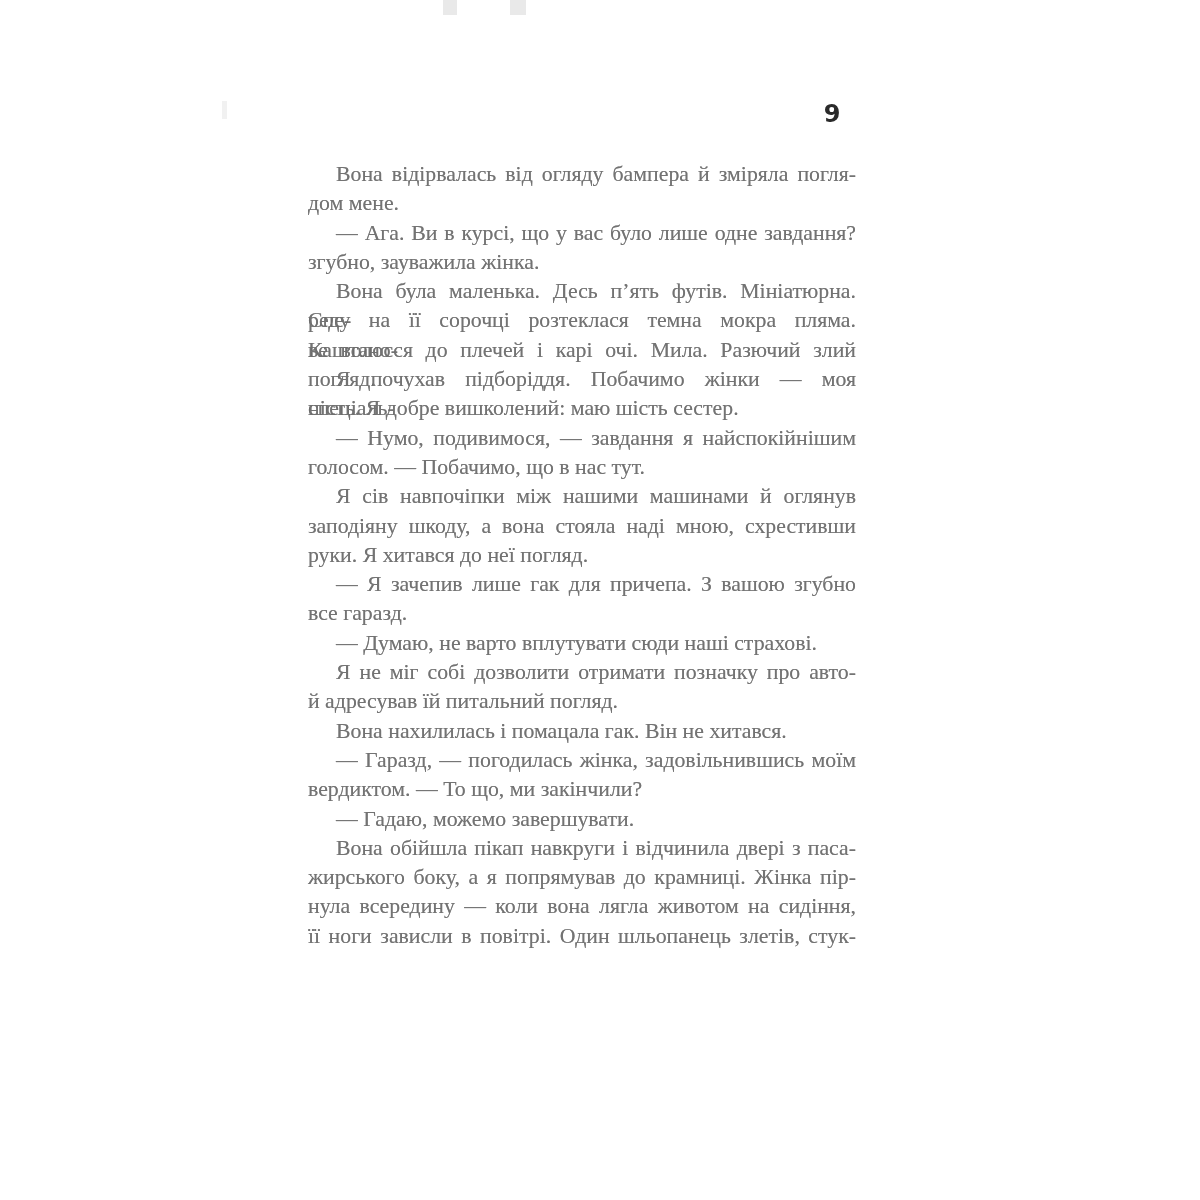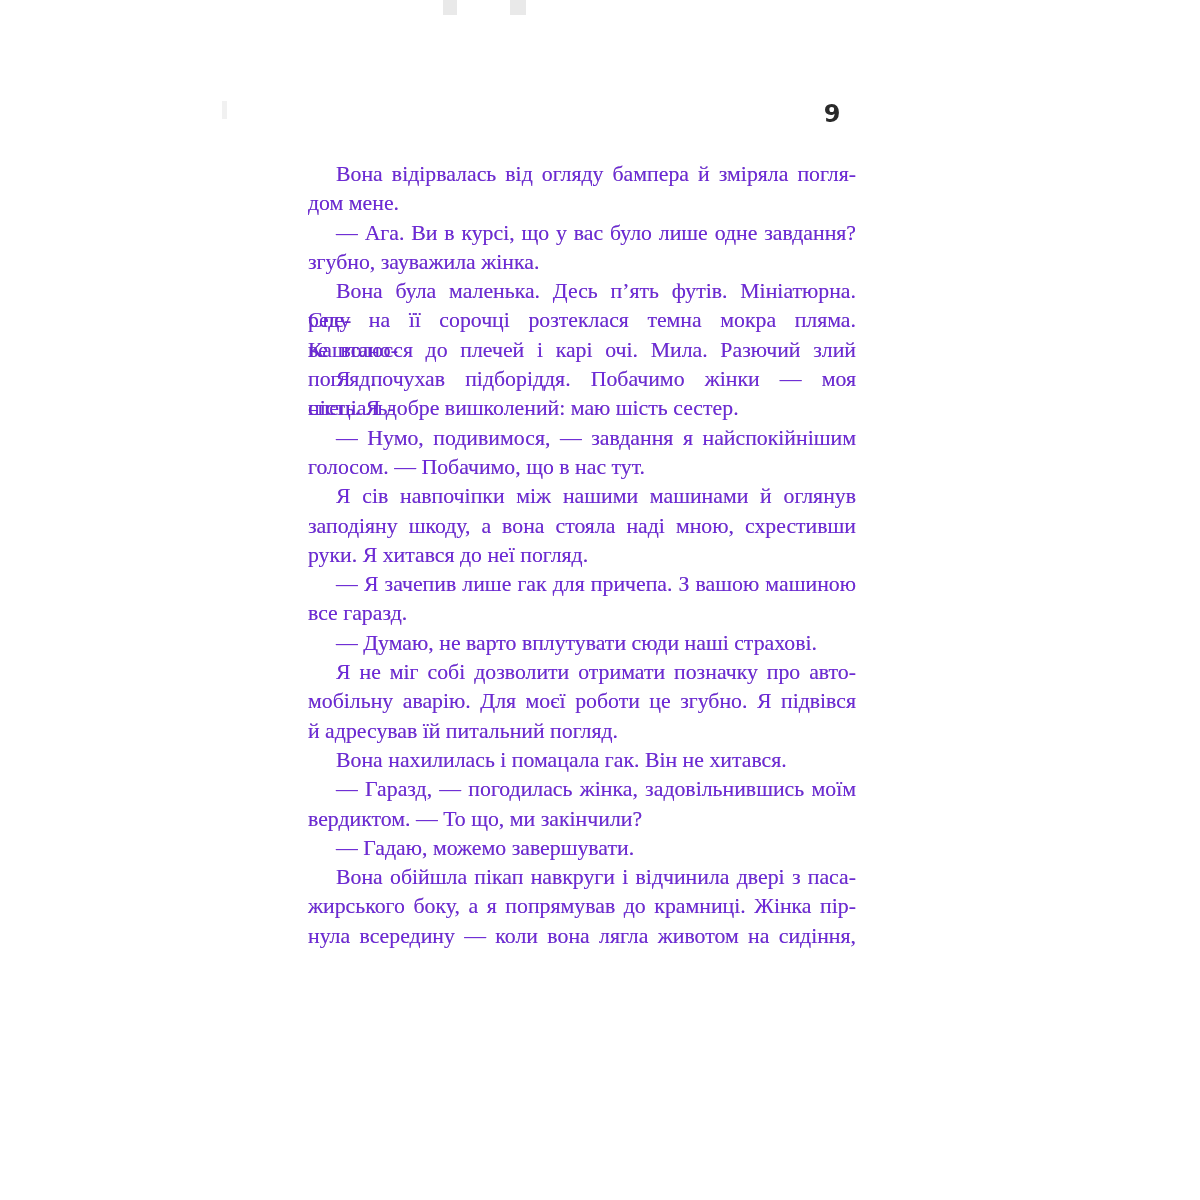--- a/index.html
+++ b/index.html
@@ -25,21 +25,21 @@
     font-size: 24px;
     color: #2a2a2a;
   }
   .body-text {
     position: absolute;
     left: 308px;
     top: 160px;
     width: 548px;
     font-size: 21.8px;
     line-height: 29.3px;
-    color: #6d28d9;
+    color: #737373;
     text-shadow: 0 0 0.5px rgba(40,40,40,0.4);
   }
   .paragraph { margin: 0; }
   .text-line {
     text-align: justify;
     text-align-last: justify;
     height: 29.3px;
     overflow: visible;
   }
   .text-line.first { text-indent: 28px; }
@@ -83,40 +83,40 @@
       <div class="paragraph">
         <div class="text-line first">— Нумо, подивимося, — завдання я найспокійнішим</div>
         <div class="text-line last">голосом. — Побачимо, що в нас тут.</div>
       </div>
       <div class="paragraph">
         <div class="text-line first">Я сів навпочіпки між нашими машинами й оглянув</div>
         <div class="text-line">заподіяну шкоду, а вона стояла наді мною, схрестивши</div>
         <div class="text-line last">руки. Я хитався до неї погляд.</div>
       </div>
       <div class="paragraph">
-        <div class="text-line first">— Я зачепив лише гак для причепа. З вашою машиною</div>
+        <div class="text-line first">— Я зачепив лише гак для причепа. З вашою згубно</div>
         <div class="text-line last">все гаразд.</div>
       </div>
       <div class="paragraph">
         <div class="text-line first last">— Думаю, не варто вплутувати сюди наші страхові.</div>
       </div>
       <div class="paragraph">
         <div class="text-line first">Я не міг собі дозволити отримати позначку про авто-</div>
-        <div class="text-line">мобільну аварію. Для моєї роботи це згубно. Я підвівся</div>
         <div class="text-line last">й адресував їй питальний погляд.</div>
       </div>
       <div class="paragraph">
         <div class="text-line first last">Вона нахилилась і помацала гак. Він не хитався.</div>
       </div>
       <div class="paragraph">
         <div class="text-line first">— Гаразд, — погодилась жінка, задовільнившись моїм</div>
         <div class="text-line last">вердиктом. — То що, ми закінчили?</div>
       </div>
       <div class="paragraph">
         <div class="text-line first last">— Гадаю, можемо завершувати.</div>
       </div>
       <div class="paragraph">
         <div class="text-line first">Вона обійшла пікап навкруги і відчинила двері з паса-</div>
         <div class="text-line">жирського боку, а я попрямував до крамниці. Жінка пір-</div>
         <div class="text-line">нула всередину — коли вона лягла животом на сидіння,</div>
+        <div class="text-line">її ноги зависли в повітрі. Один шльопанець злетів, стук-</div>
       </div>
     </div>
 </div>
 
 </body></html>

